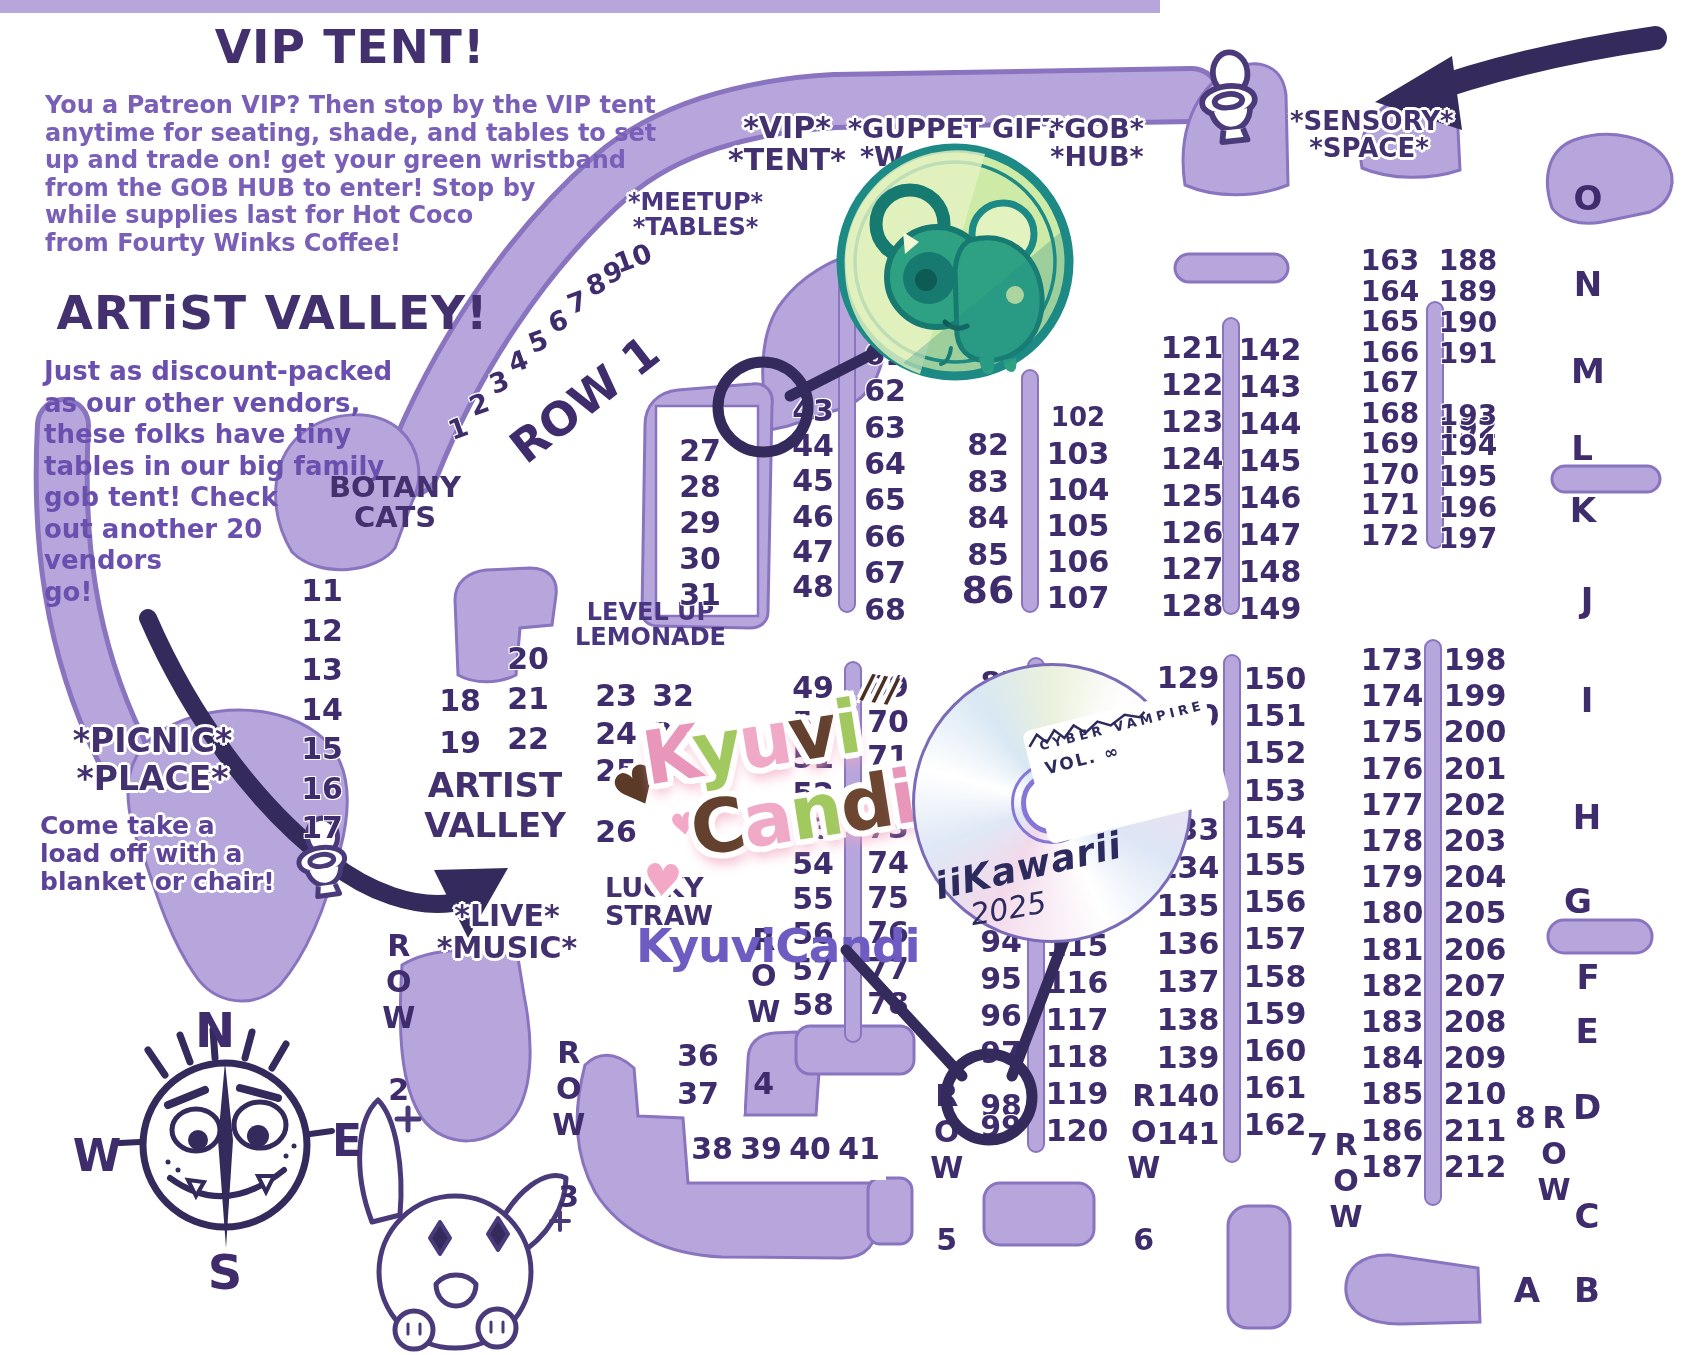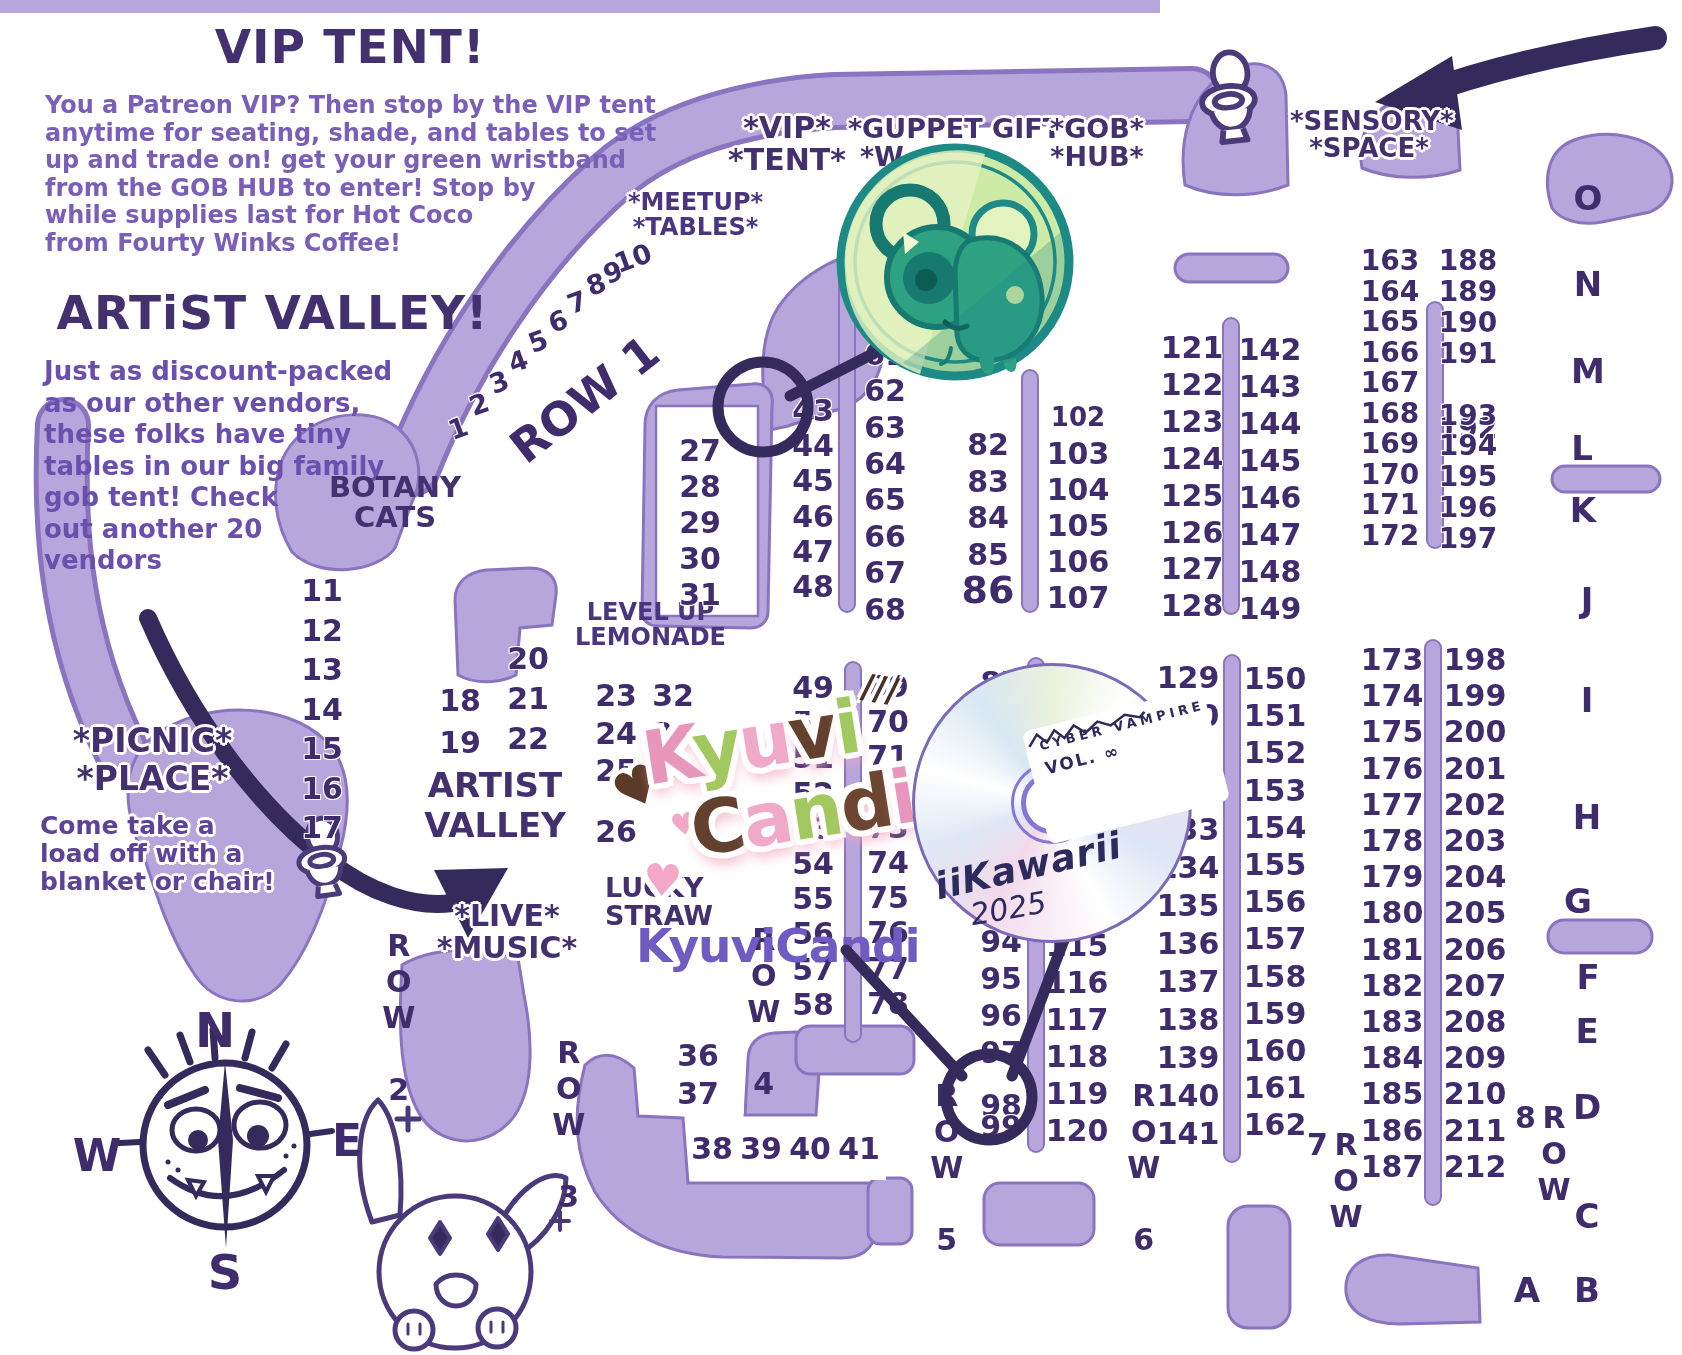--- a/index.html
+++ b/index.html
@@ -175,20 +175,21 @@
   </div>
   <div class="lbl z3" style="left:35px;top:288px;width:475px;font-size:47px;letter-spacing:1px;">ARTiST VALLEY!</div>
   <div class="para z3" style="left:44px;top:356px;font-size:26px;line-height:31.5px;color:#6b4fae;">
     <div>Just as discount-packed</div>
     <div>as our other vendors,</div>
     <div>these folks have tiny</div>
     <div>tables in our big family</div>
     <div>gob tent! Check</div>
     <div>out another 20</div>
     <div>vendors</div>
+    <div>go!</div>
   </div>
 
   <div class="lbl z3" style="left:315px;top:472px;width:160px;font-size:29px;">
     <div>BOTANY</div>
     <div>CATS</div>
   </div>
   <div class="lbl halo z3" style="left:618px;top:190px;width:155px;font-size:24px;color:#4a3580;">
     <div>*MEETUP*</div>
     <div>*TABLES*</div>
   </div>

